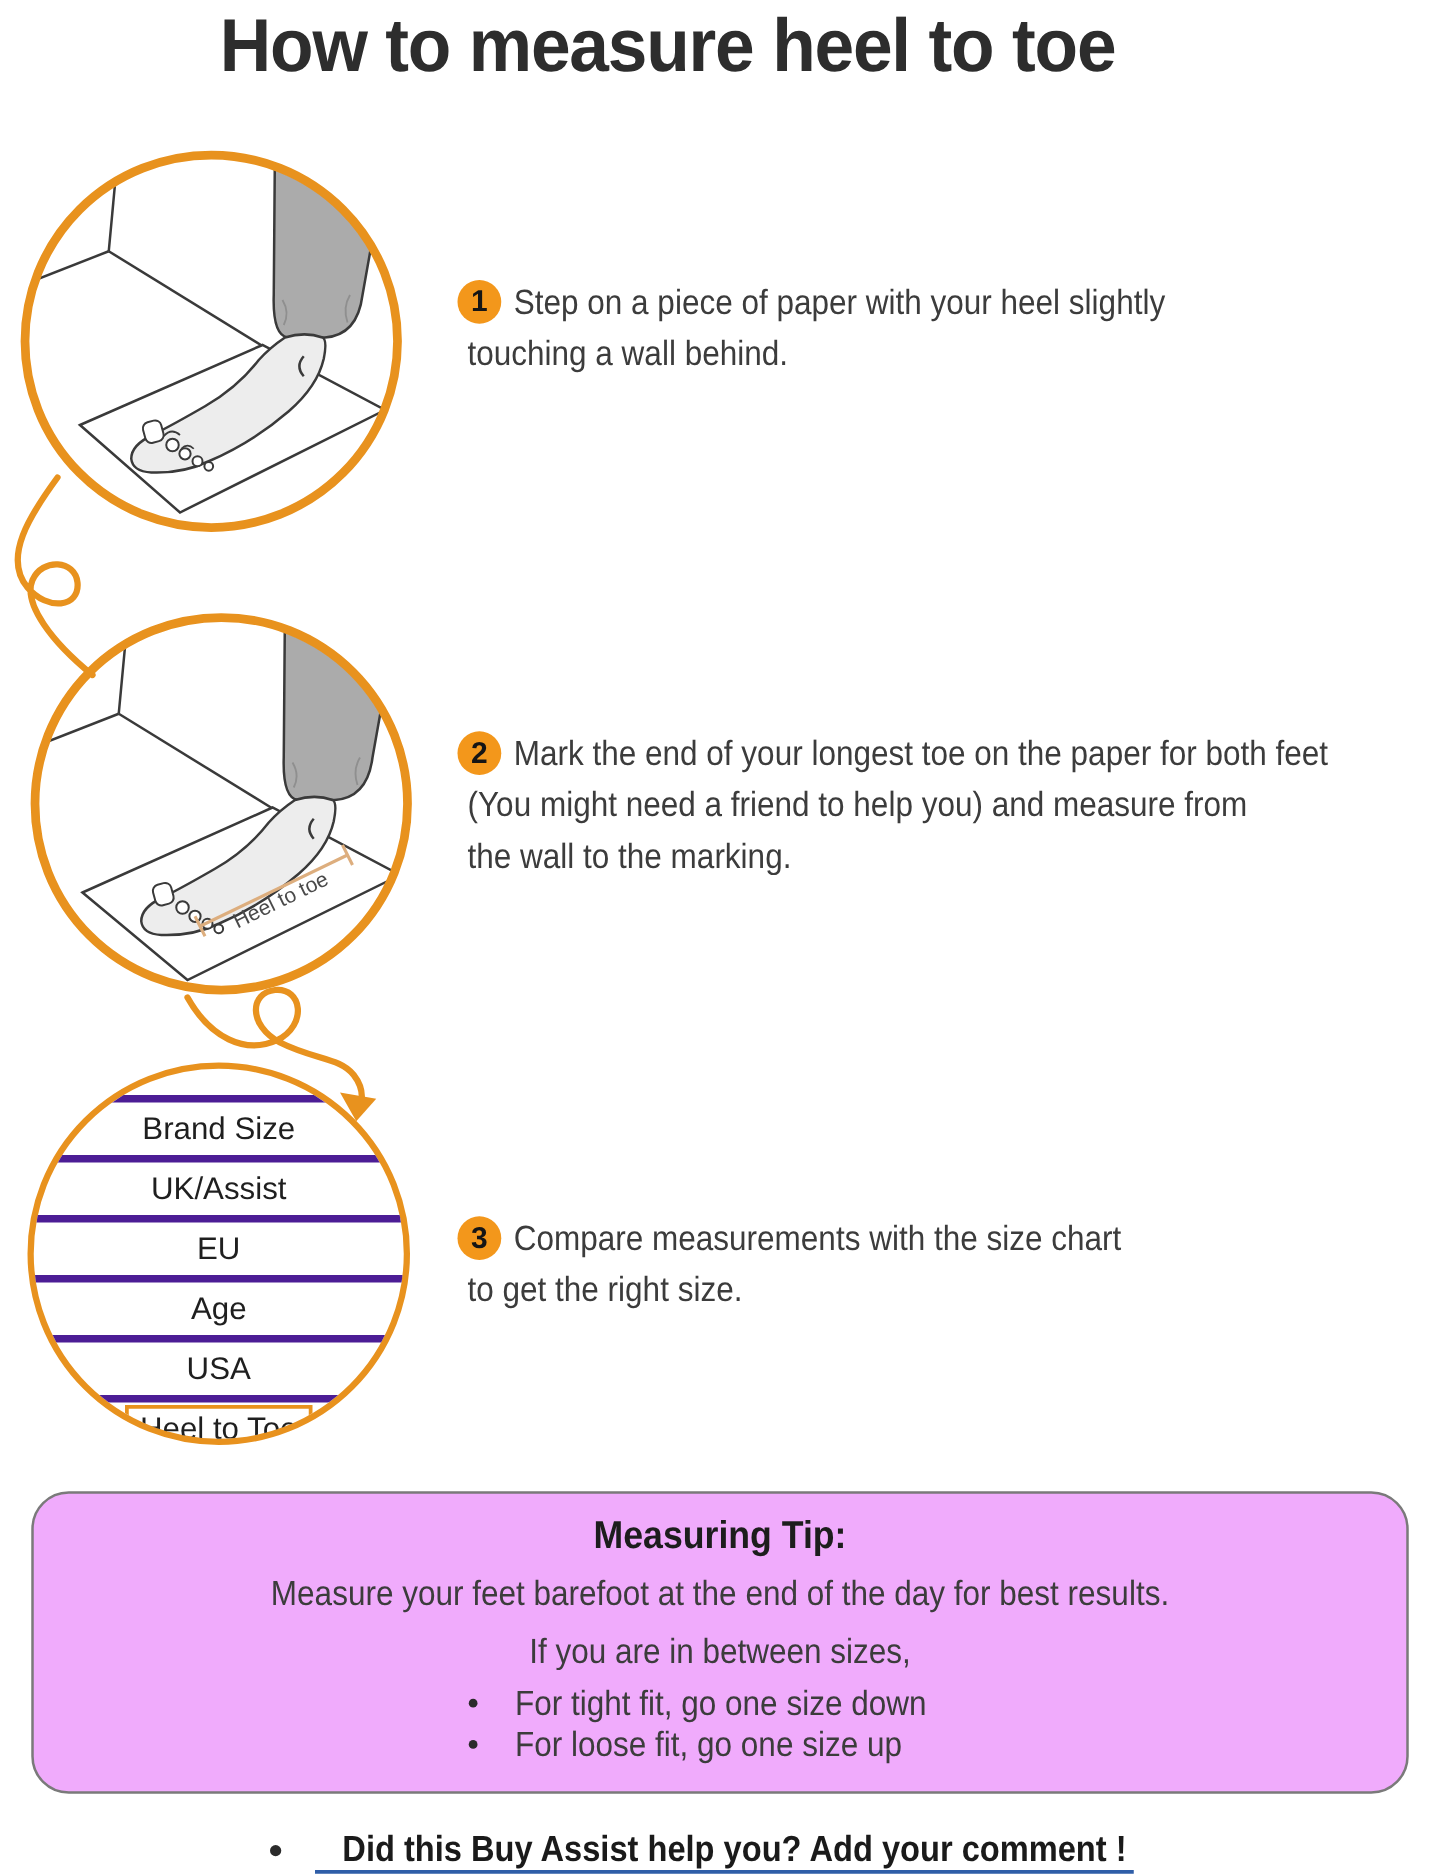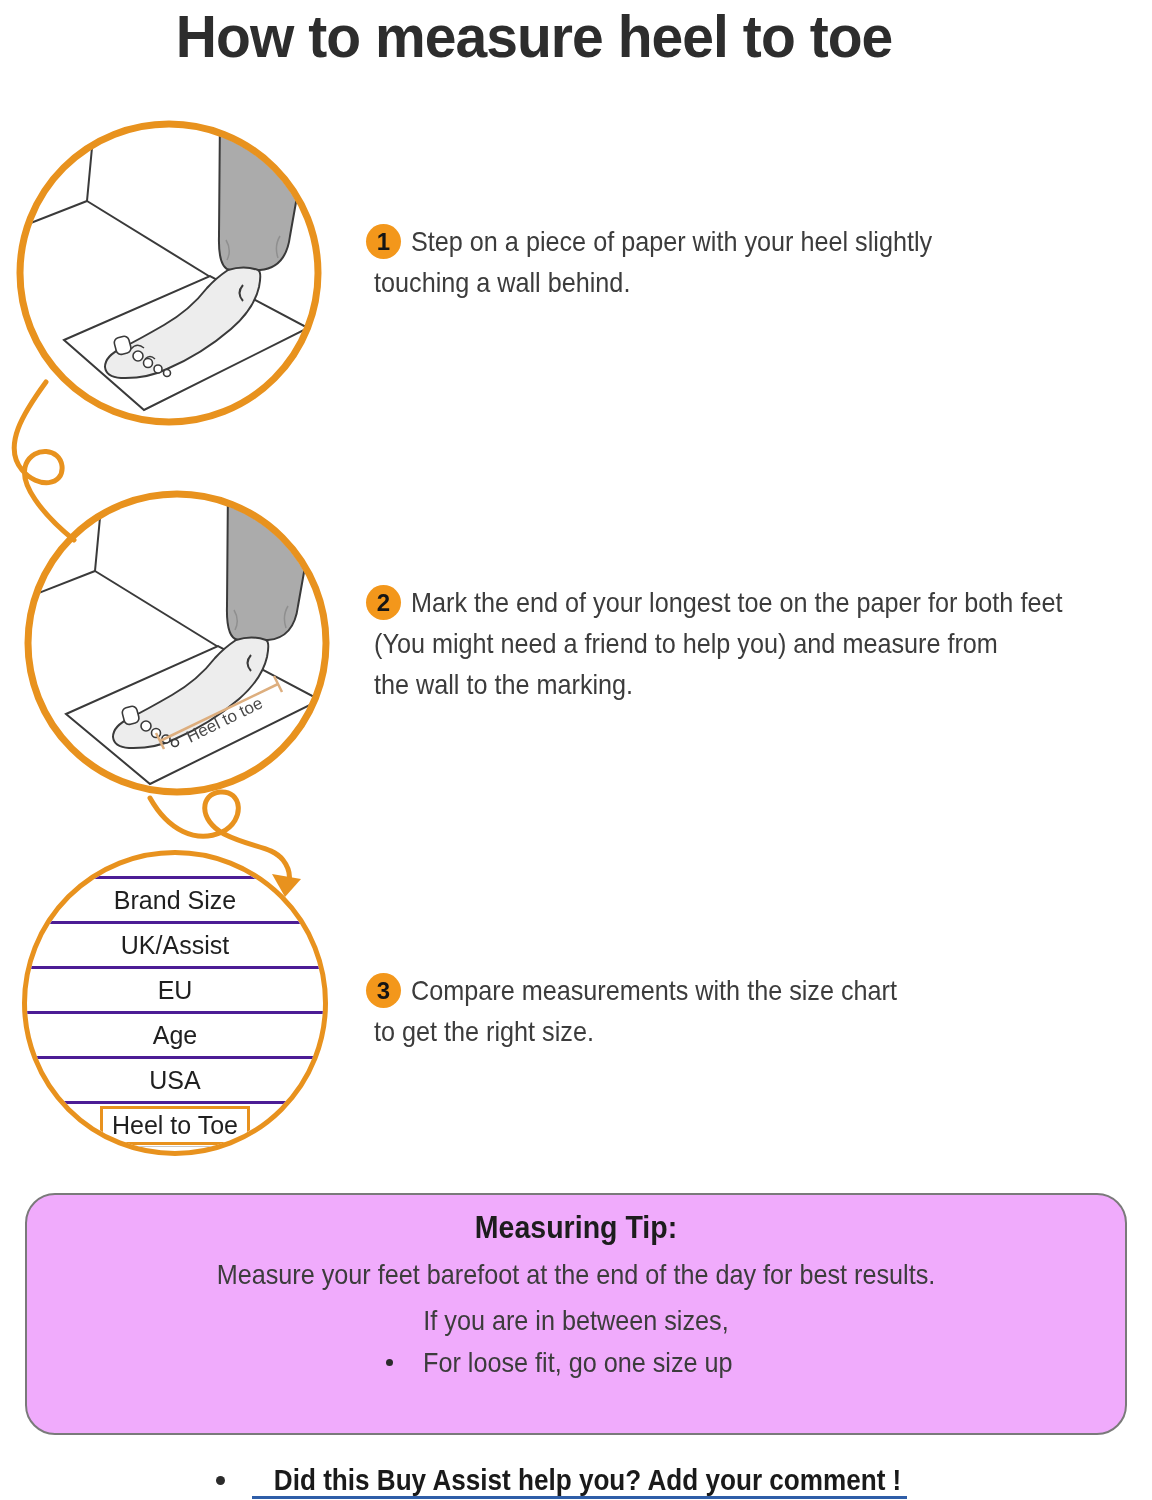--- a/index.html
+++ b/index.html
@@ -35,21 +35,21 @@
   .step-line.first{margin-left:45px;}
 
   
   .chart-circle{
     position:absolute;left:22px;top:850px;width:296px;height:296px;
     border:5px solid #E8921E;border-radius:50%;background:#fff;overflow:hidden;
   }
   .chart-rows{position:absolute;top:21px;left:-12px;right:-12px;}
   .chart-row{
     height:42px;display:flex;align-items:center;justify-content:center;
-    border-top:3px solid #4c1d95;font-size:25px;color:#1f1f1f;
+    border-top:6px solid #4c1d95;font-size:25px;color:#1f1f1f;
   }
   .chart-row.last-border{border-top:1px solid #C8C8C8;height:0;}
   .boxed{
     border:3px solid #E8921E;padding:0 9px;line-height:33px;display:inline-block;
   }
 
   
   #connectors{position:absolute;left:0;top:0;pointer-events:none;}
 
   
@@ -201,20 +201,24 @@
   </div>
 </div>
 
 <div class="tip-box">
   <div class="tip-title">Measuring Tip:</div>
   <div class="tip-line1">Measure your feet barefoot at the end of the day for best results.</div>
   <div class="tip-line2">If you are in between sizes,</div>
   <div class="tip-bullets">
     <div class="tip-bullet">
       <span class="dot"></span>
+      <span class="txt">For tight fit, go one size down</span>
+    </div>
+    <div class="tip-bullet">
+      <span class="dot"></span>
       <span class="txt">For loose fit, go one size up</span>
     </div>
   </div>
 </div>
 
 <div class="footer-note">
   <span class="dot"></span>
   <span class="footer-text">Did this Buy Assist help you? Add your comment !</span>
 </div>
 <div class="footer-underline"></div>

